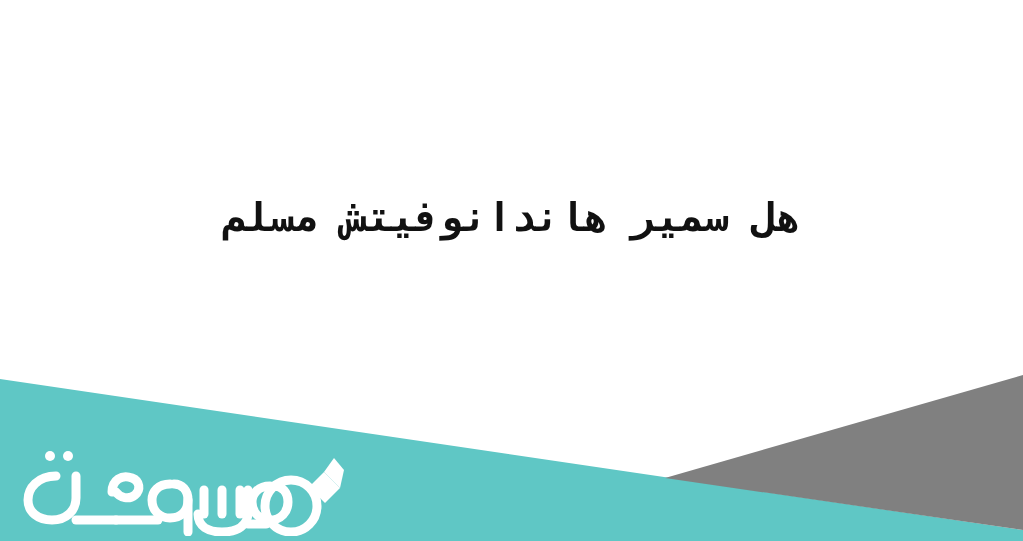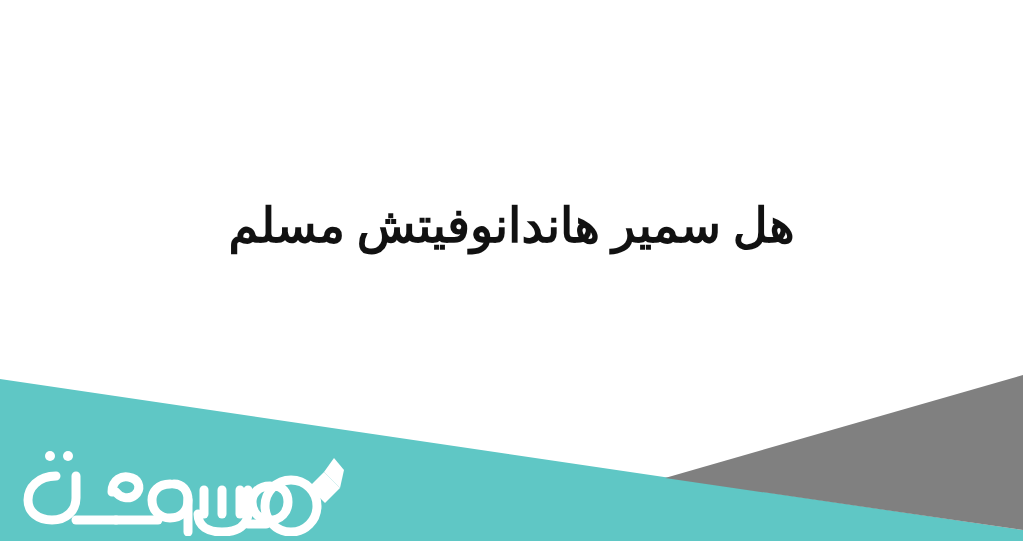--- a/index.html
+++ b/index.html
@@ -32,22 +32,22 @@
     left: 0;
     top: 196px;
     width: 1023px;
     text-align: center;
     pointer-events: none;
   }
   #title-text {
     display: inline-block;
     direction: rtl;
     unicode-bidi: embed;
-    font-family: Liberation Serif, serif;
-    font-size: 48px;
+    font-family: Liberation Mono, monospace;
+    font-size: 40px;
     font-weight: 700;
     line-height: 1.25;
     letter-spacing: 0.5px;
     color: #111111;
     white-space: nowrap;
   }
 
   
   #brand-logo {
     position: absolute;

